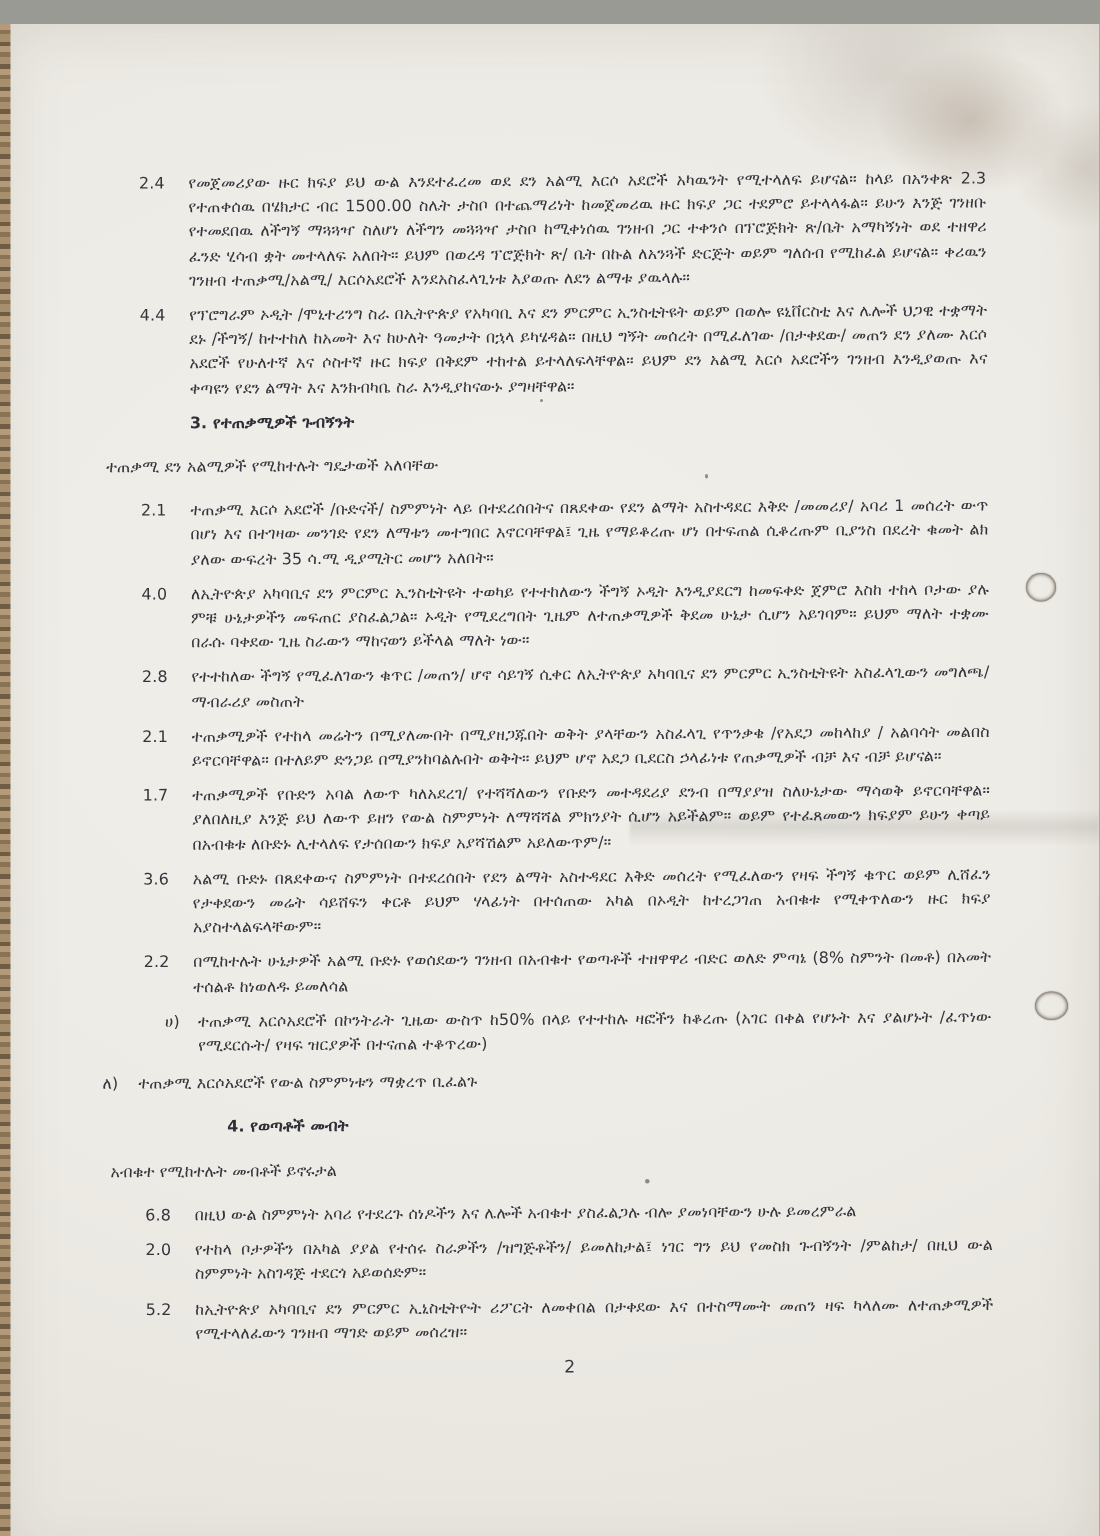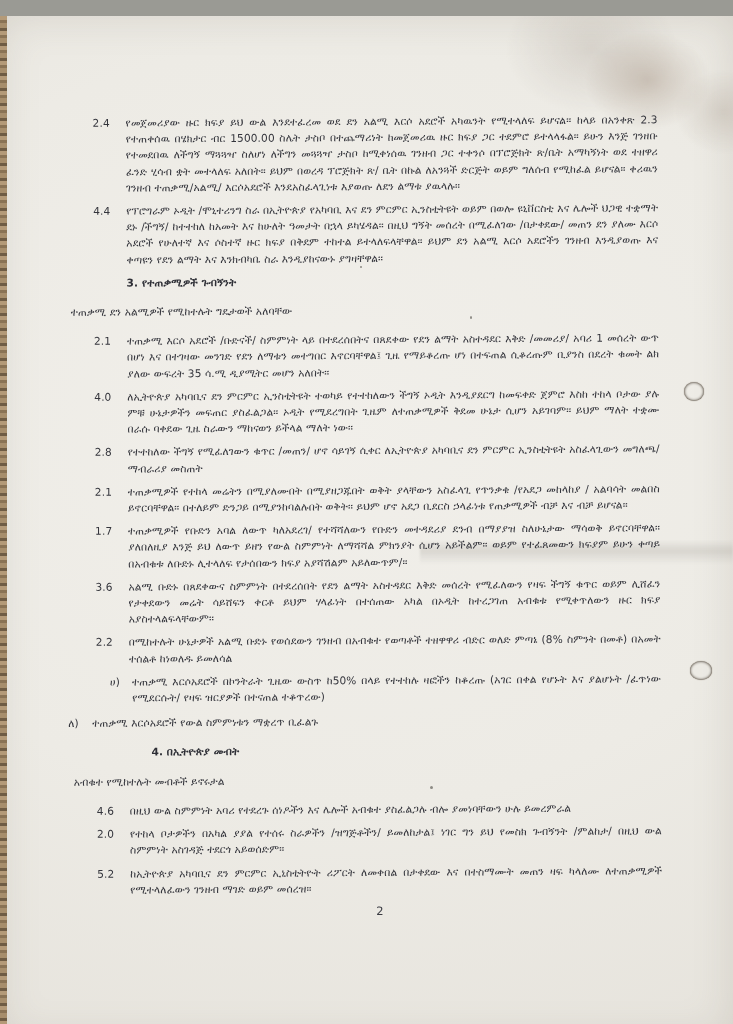--- a/index.html
+++ b/index.html
@@ -146,27 +146,27 @@
       <span>ተጠቃሚ እርሶአደሮች በኮንትራት ጊዜው ውስጥ ከ50% በላይ የተተከሉ ዛፎችን ከቆረጡ (አገር በቀል የሆኑት እና ያልሆኑት /ፈጥነው የሚደርሱት/ የዛፍ ዝርያዎች በተናጠል ተቆጥረው)</span>
     </div>
 
     <div class="sub out">
       <span class="num">ለ)</span>
       <span>ተጠቃሚ እርሶአደሮች የውል ስምምነቱን ማቋረጥ ቢፈልጉ</span>
     </div>
 
     <div class="heading h4">
       <span class="num">4.</span>
-      <span>በኢትዮጵያ መብት</span>
+      <span>የወጣቶች መብት</span>
     </div>
 
     <div class="intro">አብቁተ የሚከተሉት መብቶች ይኖሩታል</div>
 
     <div class="clause">
-      <span class="num">4.6</span>
+      <span class="num">6.8</span>
       <span>በዚህ ውል ስምምነት አባሪ የተደረጉ ሰነዶችን እና ሌሎች አብቁተ ያስፈልጋሉ ብሎ ያመነባቸውን ሁሉ ይመረምራል</span>
     </div>
 
     <div class="clause">
       <span class="num">2.0</span>
       <span>የተከላ ቦታዎችን በአካል ያያል የተሰሩ ስራዎችን /ዝግጅቶችን/ ይመለከታል፤ ነገር ግን ይህ የመስክ ጉብኝንት /ምልከታ/ በዚህ ውል ስምምነት አስገዳጅ ተደርጎ አይወሰድም።</span>
     </div>
 
     <div class="clause">
       <span class="num">5.2</span>

